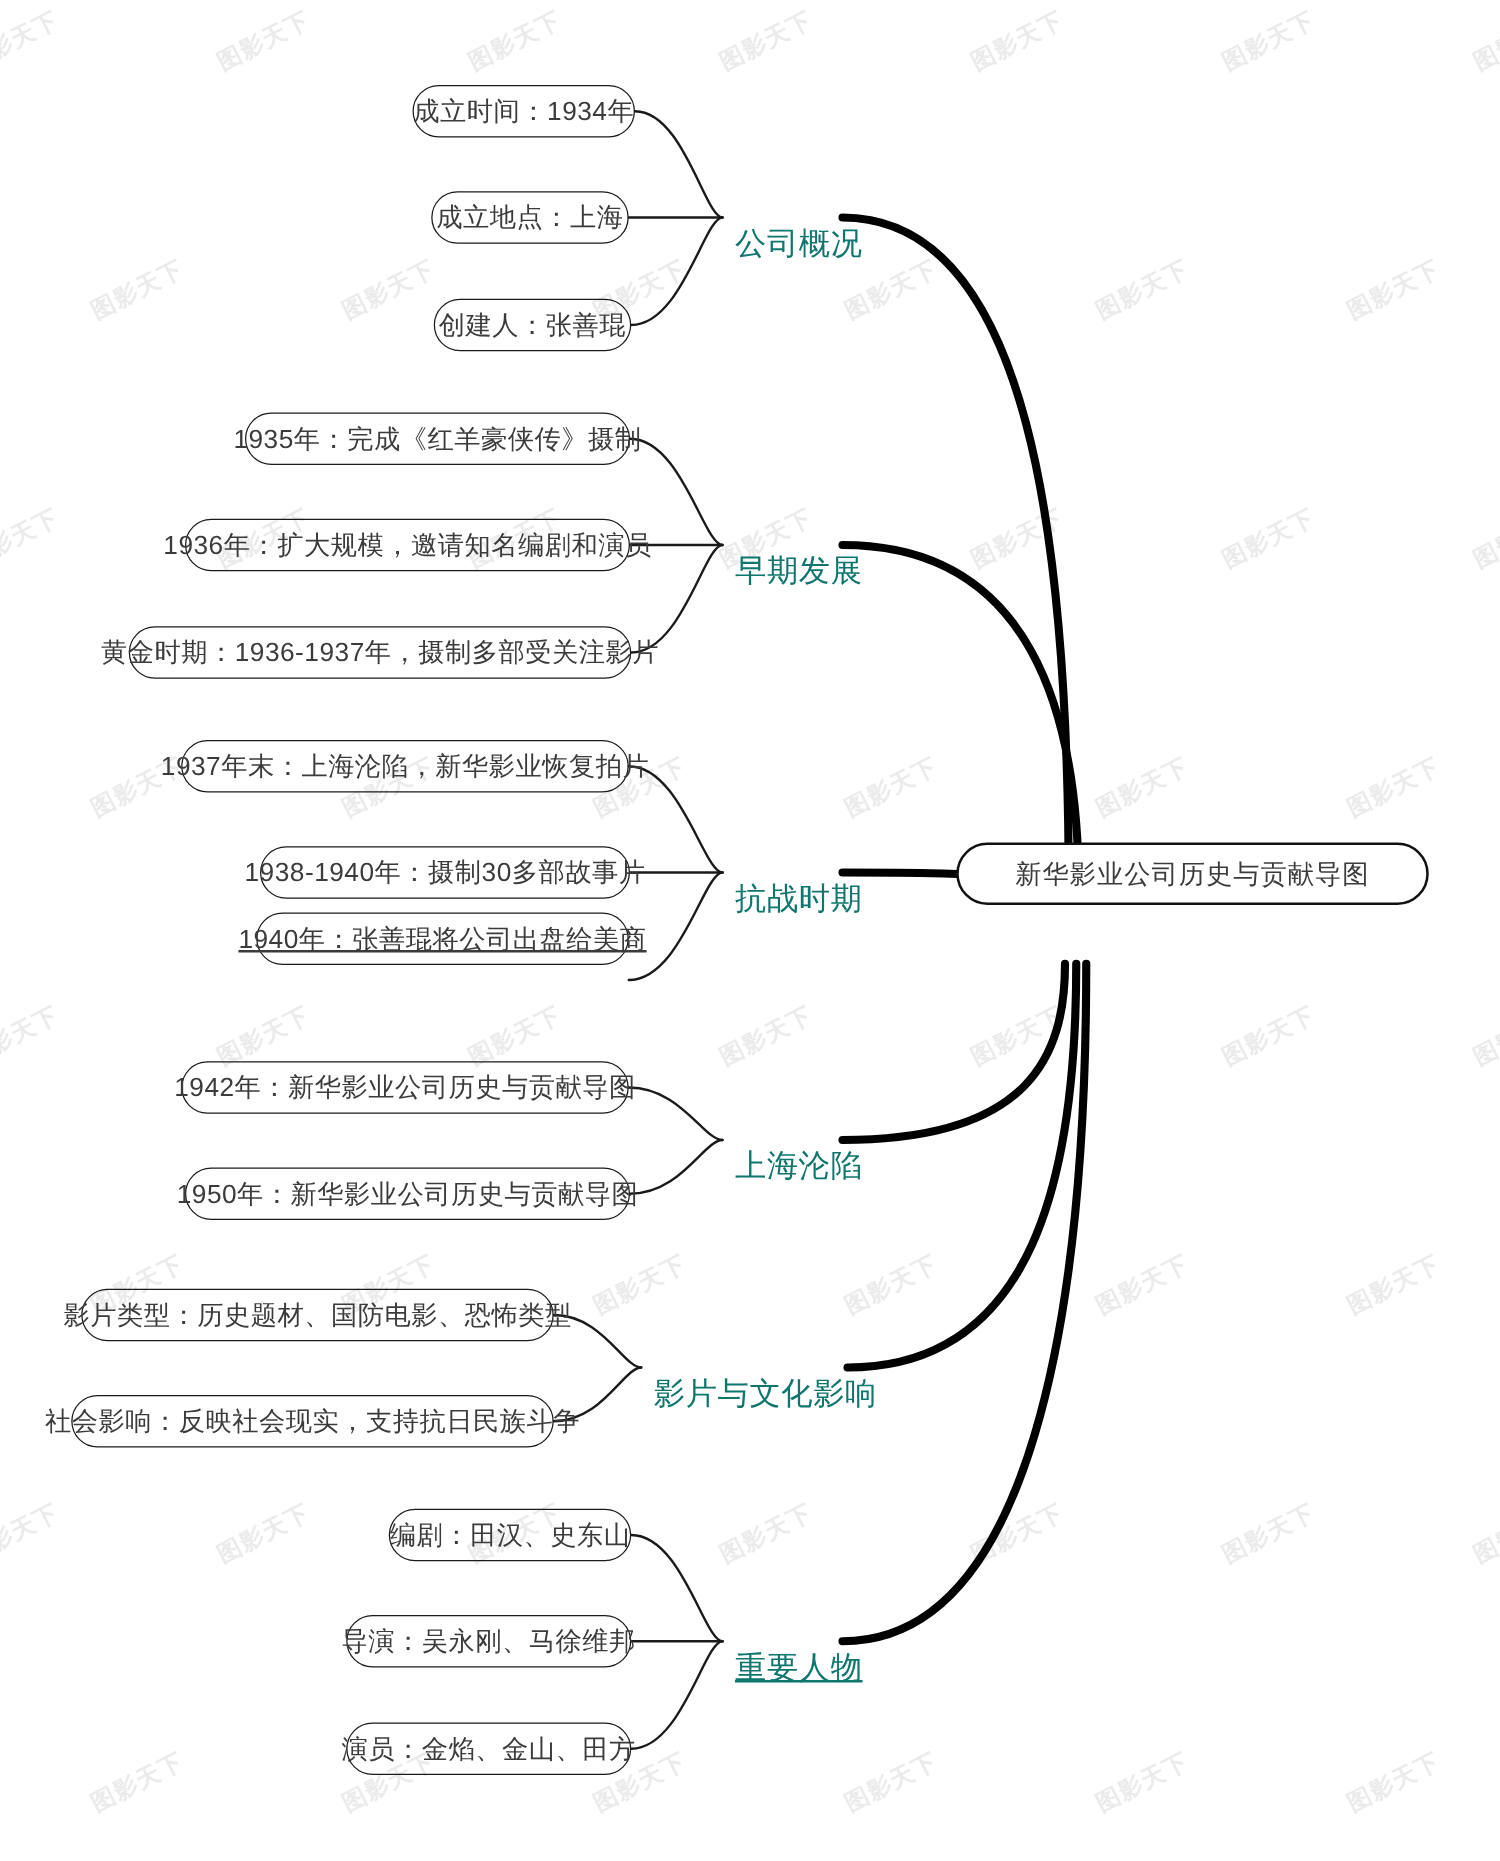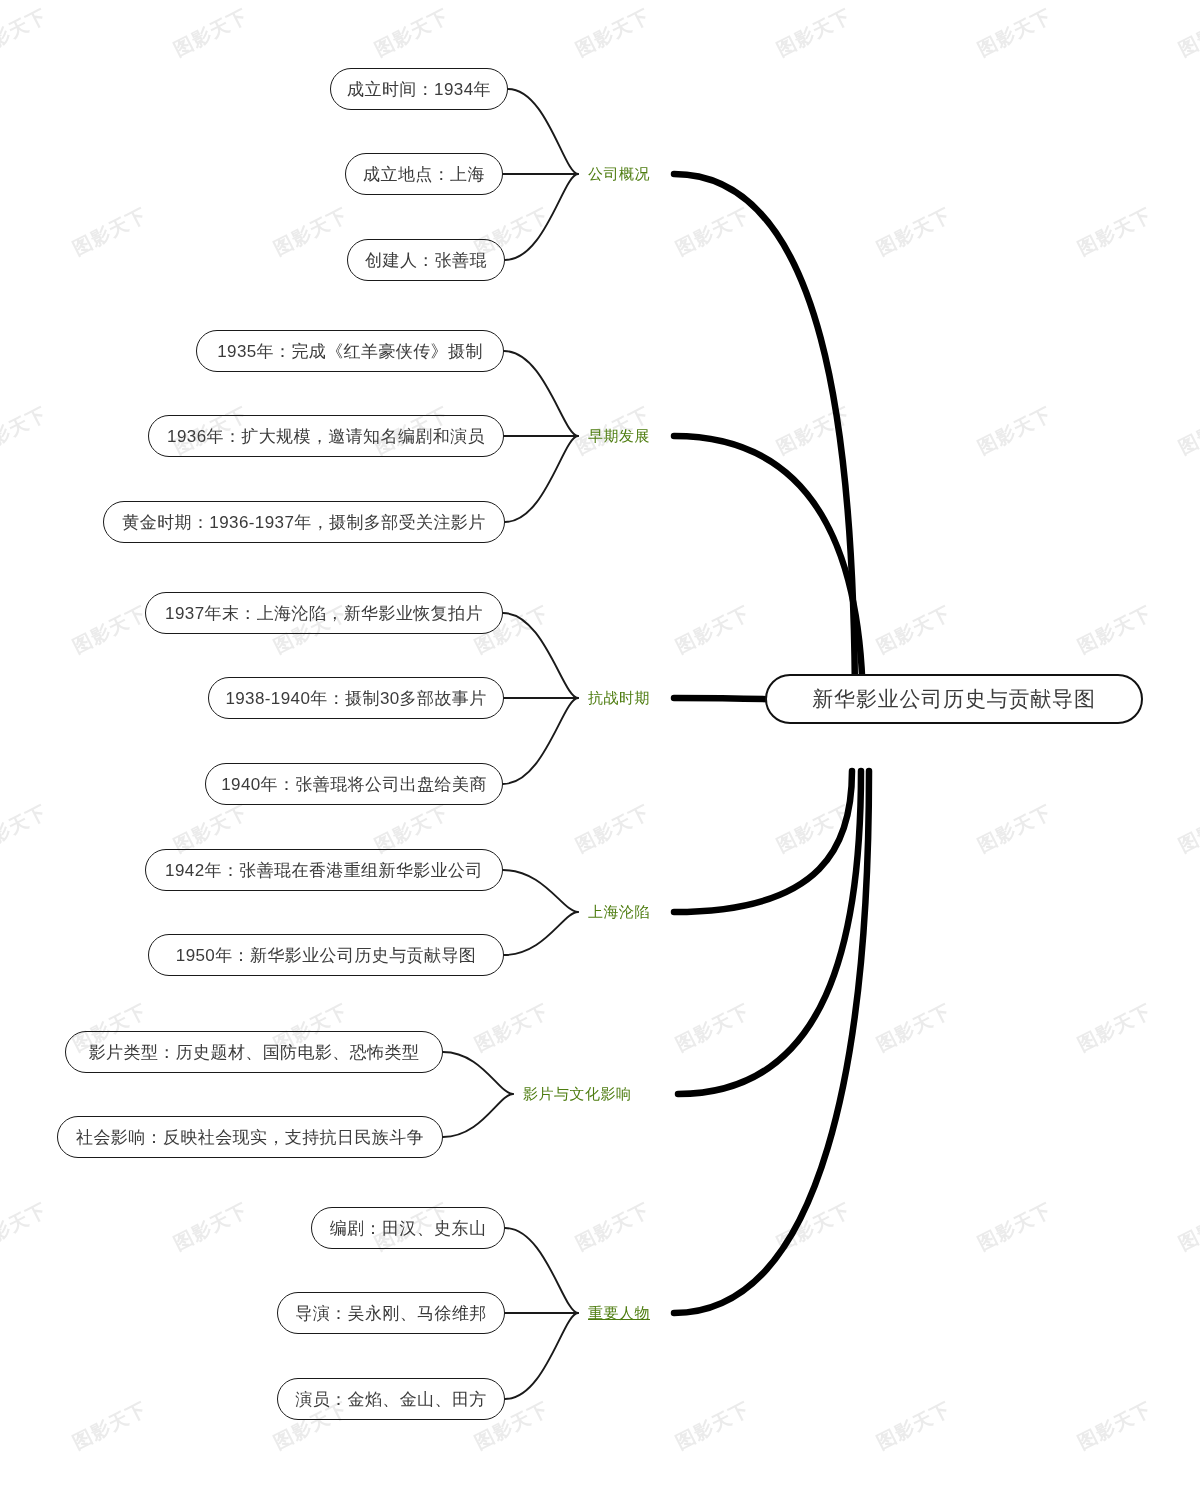--- a/index.html
+++ b/index.html
@@ -61,32 +61,33 @@
     display: flex;
     align-items: center;
     justify-content: center;
     white-space: nowrap;
   }
   .leaf {
     border: 1.7px solid #1a1a1a;
     border-radius: 999px;
     background: transparent;
     color: #3b3b3b;
-    font-size: 17px;
+    font-size: 21px;
     height: 42px;
     padding: 0 16px;
     letter-spacing: 0.4px;
   }
   .branch {
-    color: #4d7c0f;
-    font-size: 15px;
+    color: #0f766e;
+    font-size: 25px;
     height: 34px;
     letter-spacing: 0.5px;
     background: transparent;
     border: none;
+    margin-top: 20px;
   }
   .root {
     border: 2.6px solid #111111;
     border-radius: 999px;
     background: #ffffff;
     color: #3b3b3b;
     font-size: 21px;
     height: 54px;
     padding: 0 22px;
     letter-spacing: 0.8px;
@@ -182,23 +183,23 @@
       <div class="node leaf" style="left: 330px; top: 68px; width: 178px;">成立时间：1934年</div>
       <div class="node leaf" style="left: 345px; top: 153px; width: 158px;">成立地点：上海</div>
       <div class="node leaf" style="left: 347px; top: 239px; width: 158px;">创建人：张善琨</div>
       <div class="node branch" style="left: 588px; top: 157px;">公司概况</div>
       <div class="node leaf" style="left: 196px; top: 330px; width: 308px;">1935年：完成《红羊豪侠传》摄制</div>
       <div class="node leaf" style="left: 148px; top: 415px; width: 356px;">1936年：扩大规模，邀请知名编剧和演员</div>
       <div class="node leaf" style="left: 103px; top: 501px; width: 402px;">黄金时期：1936-1937年，摄制多部受关注影片</div>
       <div class="node branch" style="left: 588px; top: 419px;">早期发展</div>
       <div class="node leaf" style="left: 145px; top: 592px; width: 358px;">1937年末：上海沦陷，新华影业恢复拍片</div>
       <div class="node leaf" style="left: 208px; top: 677px; width: 296px;">1938-1940年：摄制30多部故事片</div>
-      <div class="node leaf" style="left: 205px; top: 763px; width: 298px;">1940年：张善琨将公司出盘给美商</div>
+      <div class="node leaf" style="left: 205px; top: 730px; width: 298px; text-decoration: underline;">1940年：张善琨将公司出盘给美商</div>
       <div class="node branch" style="left: 588px; top: 681px;">抗战时期</div>
-      <div class="node leaf" style="left: 145px; top: 849px; width: 358px;">1942年：张善琨在香港重组新华影业公司</div>
+      <div class="node leaf" style="left: 145px; top: 849px; width: 358px;">1942年：新华影业公司历史与贡献导图</div>
       <div class="node leaf" style="left: 148px; top: 934px; width: 356px;">1950年：新华影业公司历史与贡献导图</div>
       <div class="node branch" style="left: 588px; top: 895px;">上海沦陷</div>
       <div class="node leaf" style="left: 65px; top: 1031px; width: 378px;">影片类型：历史题材、国防电影、恐怖类型</div>
       <div class="node leaf" style="left: 57px; top: 1116px; width: 386px;">社会影响：反映社会现实，支持抗日民族斗争</div>
       <div class="node branch" style="left: 523px; top: 1077px;">影片与文化影响</div>
       <div class="node leaf" style="left: 311px; top: 1207px; width: 194px;">编剧：田汉、史东山</div>
       <div class="node leaf" style="left: 277px; top: 1292px; width: 228px;">导演：吴永刚、马徐维邦</div>
       <div class="node leaf" style="left: 277px; top: 1378px; width: 228px;">演员：金焰、金山、田方</div>
       <div class="node branch" style="left: 588px; top: 1296px; text-decoration: underline;">重要人物</div>
     </div>

